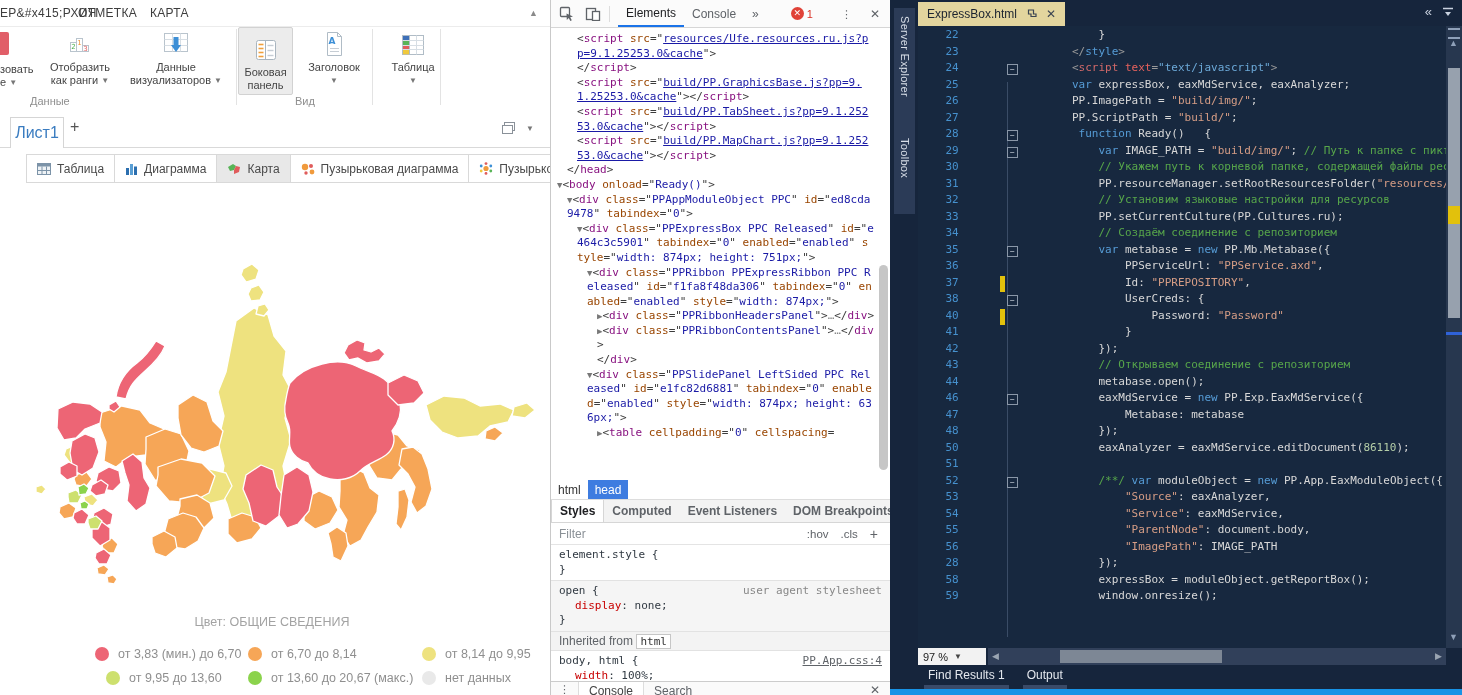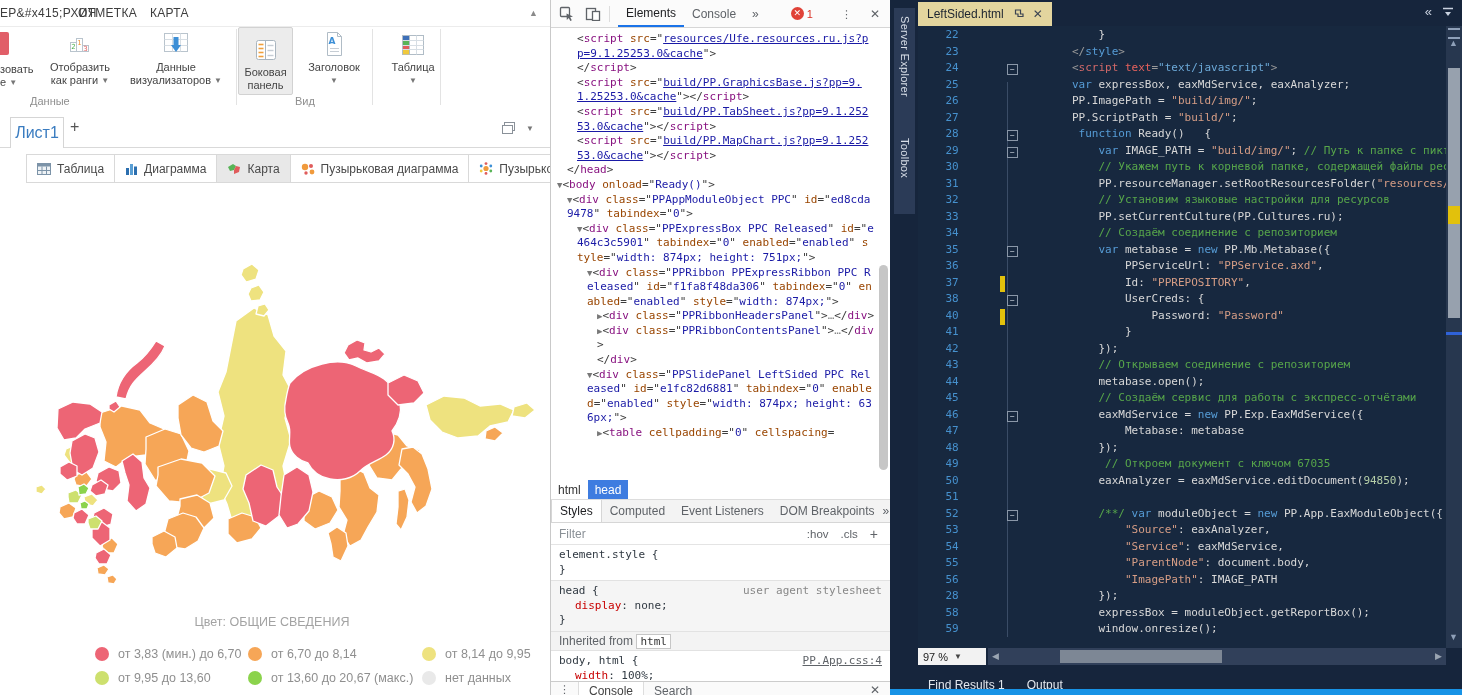--- a/index.html
+++ b/index.html
@@ -39,21 +39,21 @@
   .badge{display:flex;align-items:center;gap:3px;margin-left:24px;color:#d93025;font-size:11px;}
   .badge .bi{width:13px;height:13px;border-radius:50%;background:#e04238;color:#fff;font-size:9px;line-height:13px;text-align:center;}
   .dt-tree{position:absolute;left:0;top:28px;right:0;height:452px;overflow:hidden;font:11px "DejaVu Sans Mono",monospace;line-height:14.6px;padding-top:4px;color:#303942;}
   .dtl{overflow-wrap:anywhere;word-break:break-all;padding-right:16px;white-space:pre-wrap;}
   .tk-pl{color:#3c3c3c}.tk-tg{color:#881280}.tk-at{color:#994500}.tk-av{color:#1a1aa6}
   .tk-lk{color:#1a1aa6;text-decoration:underline}.tk-ar{color:#787878;font-size:9px}.tk-el{color:#888}
   .dt-scroll{position:absolute;right:2px;top:265px;width:9px;height:205px;background:#c6c6c6;border-radius:5px;}
   .dt-crumbs{position:absolute;left:0;top:480px;right:0;height:19px;border-bottom:1px solid #ddd;display:flex;align-items:center;font-size:12px;background:#fff;color:#333;}
   .crumb{padding:0 7px;}
   .crumb.on{background:#3e7ce0;color:#fff;height:100%;display:flex;align-items:center;}
-  .dt-panetabs{position:absolute;left:0;top:500px;right:0;height:22px;background:#f3f3f3;border-bottom:1px solid #d6d6d6;display:flex;align-items:center;font-size:12px;color:#5f6368;}
+  .dt-panetabs{position:absolute;left:0;top:500px;right:0;height:22px;background:#f3f3f3;border-bottom:1px solid #d6d6d6;display:flex;align-items:center;font-size:12px;color:#5f6368;font-weight:bold;}
   .ptab{padding:0 8px;height:100%;display:flex;align-items:center;box-sizing:border-box;white-space:nowrap;}
   .ptab.on{background:#fff;border-left:1px solid #d6d6d6;border-right:1px solid #d6d6d6;color:#202124;}
   .morechev{margin-left:auto;padding-right:10px;color:#5f6368;}
   .dt-filter{position:absolute;left:0;top:523px;right:0;height:21px;border-bottom:1px solid #e4e4e4;display:flex;align-items:center;font-size:12px;background:#fff;}
   .filter-ph{color:#8a9096;padding-left:8px;}
   .filter-right{margin-left:auto;display:flex;gap:12px;padding-right:12px;color:#5f6368;font-size:11.5px;align-items:center;}
   .dt-styles{position:absolute;left:0;top:545px;right:0;bottom:13px;font:11px "DejaVu Sans Mono",monospace;line-height:14.5px;color:#303942;overflow:hidden;}
   .sec{padding:3px 8px;}
   .ua-sec{background:#f5f5f5;border-top:1px solid #e2e2e2;border-bottom:1px solid #e2e2e2;}
   .decl{padding-left:16px;}
@@ -92,21 +92,21 @@
   .stick-b{position:absolute;left:0;width:16px;top:306px;height:3px;background:#2f62d8;}
   .sgrip{position:absolute;left:2px;top:2px;width:12px;height:7px;border-top:2px solid #8fa0b8;border-bottom:2px solid #8fa0b8;}
   .sarrow{position:absolute;left:3px;color:#8fa0b8;font-size:9px;}
   .vs-zoombar{position:absolute;left:28px;top:648px;right:16px;height:17px;background:#16253c;display:flex;align-items:stretch;}
   .zoomsel{width:58px;background:#f2f2f2;color:#222;font-size:11px;display:flex;align-items:center;padding:0 5px;gap:6px;flex:none;}
   .zoomsel .dd{color:#444;}
   .hscroll{flex:1;position:relative;background:#31405a;margin-left:2px;}
   .hthumb{position:absolute;left:72px;width:162px;top:2px;bottom:2px;background:#7d8795;}
   .harrow{position:absolute;top:3px;color:#9aa5b2;font-size:9px;}
   .vs-bottom{position:absolute;left:28px;top:666px;right:0;height:23px;background:#16253c;display:flex;gap:14px;padding-left:6px;font-size:12px;color:#e4e8ee;}
-  .btab{display:flex;flex-direction:column;justify-content:flex-start;gap:3px;padding-top:12px;}
+  .btab{display:flex;flex-direction:column;justify-content:flex-start;gap:3px;padding-top:2px;}
   .btab .blabel{padding:0 4px;white-space:nowrap;}
   .btab .bbar{height:6px;background:#3a4a68;}
   .vs-status{position:absolute;left:0;right:0;top:689px;height:6px;background:#1793e6;}
   .icon-svg{display:block;}
 </style>
 </head>
 <body>
 
 <div id="root">
 
@@ -345,21 +345,21 @@
       <span>от 3,83 (мин.) до 6,70</span>
     </div>
     <div class="leg-item" style="left:248px;top:647px">
       <span class="dot" style="background: rgb(246, 166, 87);"></span>
       <span>от 6,70 до 8,14</span>
     </div>
     <div class="leg-item" style="left:422px;top:647px">
       <span class="dot" style="background: rgb(238, 226, 127);"></span>
       <span>от 8,14 до 9,95</span>
     </div>
-    <div class="leg-item" style="left:95px;top:671px">
+    <div class="leg-item" style="left:106px;top:671px">
       <span class="dot" style="background: rgb(205, 224, 110);"></span>
       <span>от 9,95 до 13,60</span>
     </div>
     <div class="leg-item" style="left:248px;top:671px">
       <span class="dot" style="background: rgb(139, 211, 76);"></span>
       <span>от 13,60 до 20,67 (макс.)</span>
     </div>
     <div class="leg-item" style="left:422px;top:671px">
       <span class="dot" style="background: rgb(233, 233, 233);"></span>
       <span>нет данных</span>
@@ -432,21 +432,21 @@
         <span style="font-size:14px">+</span>
       </span>
     </div>
 
     <div class="dt-styles">
       <div class="sec">
         <div>element.style {</div>
         <div>}</div>
       </div>
       <div class="sec ua-sec">
-        <div><span class="rnote">user agent stylesheet</span><span>head {</span></div>
+        <div><span class="rnote">user agent stylesheet</span><span>open {</span></div>
         <div class="decl"><span class="prop">display</span><span>: none;</span></div>
         <div>}</div>
       </div>
       <div class="inherit">
         <span>Inherited from</span>
         <span class="chip">html</span>
       </div>
       <div class="sec">
         <div><span class="rlink">PP.App.css:4</span><span>body, html {</span></div>
         <div class="decl"><span class="prop">width</span><span>: 100%;</span></div>
@@ -462,21 +462,21 @@
   </div>
 
   <div class="vs">
     <div class="vs-strip">
       <div class="vtab" style="top:8px;height:112px">Server Explorer</div>
       <div class="vtab" style="top:130px;height:68px">Toolbox</div>
     </div>
 
     <div class="vs-tabbar">
       <div class="vs-tab">
-        <span>LeftSided.html</span>
+        <span>ExpressBox.html</span>
         <span>
           <svg class="icon-svg" width="11" height="11" viewBox="0 0 11 11">
             <path d="M1 3.5 L5 3.5 L5 1 L7.5 1 L7.5 6 L5 6 L5 8.5 L1 8.5 Z" fill="none" stroke="#3b4452" stroke-width="1.2" transform="rotate(90 5.5 5.5)"></path>
           </svg>
         </span>
         <span style="font-size:12px;color:#3b4452">✕</span>
       </div>
       <div class="vs-winctl">
         <span>«</span>
         <span>
@@ -506,26 +506,24 @@
           <div class="cl"><span class="lnum">34</span><span class="chg"></span><span class="fold"></span><span class="ct"><span class="tk-c">            // Создаём соединение с репозиторием</span></span></div>
           <div class="cl"><span class="lnum">35</span><span class="chg"></span><span class="fold"><span class="fbox">−</span></span><span class="ct"><span class="tk-k">            var</span><span class="tk-p"> metabase = </span><span class="tk-k">new</span><span class="tk-p"> PP.Mb.Metabase({</span></span></div>
           <div class="cl"><span class="lnum">36</span><span class="chg"></span><span class="fold"></span><span class="ct"><span class="tk-p">                PPServiceUrl: </span><span class="tk-s">"PPService.axd"</span><span class="tk-p">,</span></span></div>
           <div class="cl"><span class="lnum">37</span><span class="chg on"></span><span class="fold"></span><span class="ct"><span class="tk-p">                Id: </span><span class="tk-s">"PPREPOSITORY"</span><span class="tk-p">,</span></span></div>
           <div class="cl"><span class="lnum">38</span><span class="chg"></span><span class="fold"><span class="fbox">−</span></span><span class="ct"><span class="tk-p">                UserCreds: {</span></span></div>
           <div class="cl"><span class="lnum">40</span><span class="chg on"></span><span class="fold"></span><span class="ct"><span class="tk-p">                    Password: </span><span class="tk-s">"Password"</span></span></div>
           <div class="cl"><span class="lnum">41</span><span class="chg"></span><span class="fold"></span><span class="ct"><span class="tk-p">                }</span></span></div>
           <div class="cl"><span class="lnum">42</span><span class="chg"></span><span class="fold"></span><span class="ct"><span class="tk-p">            });</span></span></div>
           <div class="cl"><span class="lnum">43</span><span class="chg"></span><span class="fold"></span><span class="ct"><span class="tk-c">            // Открываем соединение с репозиторием</span></span></div>
           <div class="cl"><span class="lnum">44</span><span class="chg"></span><span class="fold"></span><span class="ct"><span class="tk-p">            metabase.open();</span></span></div>
-          <div class="cl"><span class="lnum">45</span><span class="chg"></span><span class="fold"></span><span class="ct"><span class="tk-c">            // Создаём сервис для работы с экспресс-отчётами</span></span></div>
           <div class="cl"><span class="lnum">46</span><span class="chg"></span><span class="fold"><span class="fbox">−</span></span><span class="ct"><span class="tk-p">            eaxMdService = </span><span class="tk-k">new</span><span class="tk-p"> PP.Exp.EaxMdService({</span></span></div>
           <div class="cl"><span class="lnum">47</span><span class="chg"></span><span class="fold"></span><span class="ct"><span class="tk-p">                Metabase: metabase</span></span></div>
           <div class="cl"><span class="lnum">48</span><span class="chg"></span><span class="fold"></span><span class="ct"><span class="tk-p">            });</span></span></div>
-          <div class="cl"><span class="lnum">49</span><span class="chg"></span><span class="fold"></span><span class="ct"><span class="tk-c">             // Откроем документ с ключом 67035</span></span></div>
-          <div class="cl"><span class="lnum">50</span><span class="chg"></span><span class="fold"></span><span class="ct"><span class="tk-p">            eaxAnalyzer = eaxMdService.editDocument(</span><span class="tk-num">94850</span><span class="tk-p">);</span></span></div>
+          <div class="cl"><span class="lnum">50</span><span class="chg"></span><span class="fold"></span><span class="ct"><span class="tk-p">            eaxAnalyzer = eaxMdService.editDocument(</span><span class="tk-num">86110</span><span class="tk-p">);</span></span></div>
           <div class="cl"><span class="lnum">51</span><span class="chg"></span><span class="fold"></span><span class="ct"></span></div>
           <div class="cl"><span class="lnum">52</span><span class="chg"></span><span class="fold"><span class="fbox">−</span></span><span class="ct"><span class="tk-c">            /**/</span><span class="tk-p"> </span><span class="tk-k">var</span><span class="tk-p"> moduleObject = </span><span class="tk-k">new</span><span class="tk-p"> PP.App.EaxModuleObject({</span></span></div>
           <div class="cl"><span class="lnum">53</span><span class="chg"></span><span class="fold"></span><span class="ct"><span class="tk-s">                "Source"</span><span class="tk-p">: eaxAnalyzer,</span></span></div>
           <div class="cl"><span class="lnum">54</span><span class="chg"></span><span class="fold"></span><span class="ct"><span class="tk-s">                "Service"</span><span class="tk-p">: eaxMdService,</span></span></div>
           <div class="cl"><span class="lnum">55</span><span class="chg"></span><span class="fold"></span><span class="ct"><span class="tk-s">                "ParentNode"</span><span class="tk-p">: document.body,</span></span></div>
           <div class="cl"><span class="lnum">56</span><span class="chg"></span><span class="fold"></span><span class="ct"><span class="tk-s">                "ImagePath"</span><span class="tk-p">: IMAGE_PATH</span></span></div>
           <div class="cl"><span class="lnum">28</span><span class="chg"></span><span class="fold"></span><span class="ct"><span class="tk-p">            });</span></span></div>
           <div class="cl"><span class="lnum">58</span><span class="chg"></span><span class="fold"></span><span class="ct"><span class="tk-p">            expressBox = moduleObject.getReportBox();</span></span></div>
           <div class="cl"><span class="lnum">59</span><span class="chg"></span><span class="fold"></span><span class="ct"><span class="tk-p">            window.onresize();</span></span></div>
         </div>

